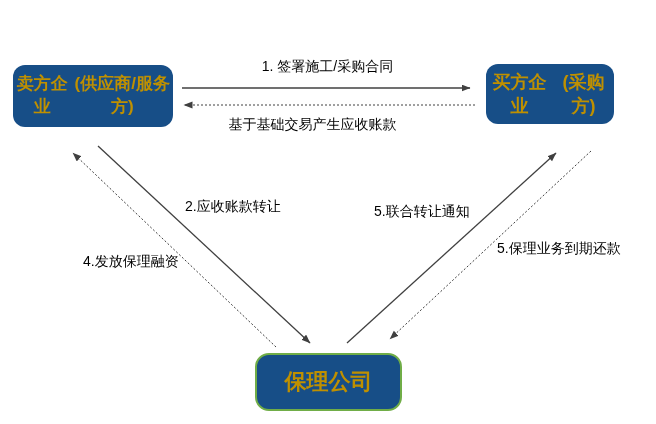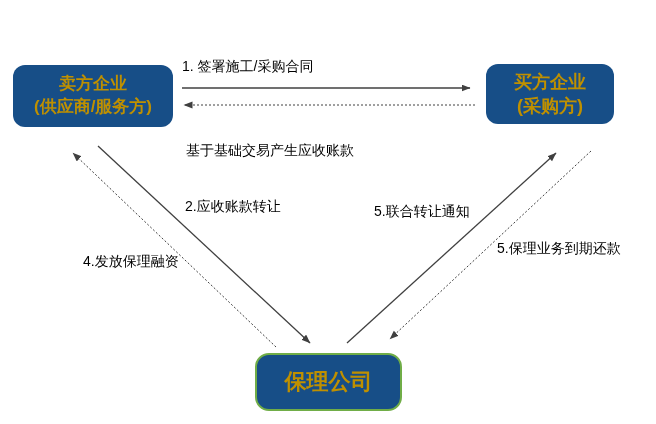--- a/index.html
+++ b/index.html
@@ -35,44 +35,43 @@
   }
   svg.arrow-layer .arrowhead{
     fill:var(--arrow);
   }
   .node{
     position:absolute;
     background:var(--node-fill);
     color:var(--node-text);
     border-radius:12px;
     display:flex;
-    flex-direction:column;
     align-items:center;
     justify-content:center;
     font-weight:bold;
     line-height:1.35;
     text-align:center;
   }
   .node-seller{ left:13px; top:65px; width:160px; height:62px; font-size:17px; }
   .node-buyer { left:486px; top:64px; width:128px; height:60px; font-size:18px; }
   .node-factor{
     left:255px; top:353px; width:147px; height:58px;
     font-size:22px;
     border:2px solid var(--factor-border);
     border-radius:14px;
   }
   .edge-label{
     position:absolute;
     font-size:14px;
     color:var(--label-text);
     white-space:nowrap;
   }
-  .edge-label.centered{ text-align:left; }
+  .edge-label.centered{ text-align:center; }
   .lbl-sign        { left:182px; top:58px;  width:291px; }
-  .lbl-recv-gen    { left:186px; top:116px; width:293px;margin-top:26px; }
+  .lbl-recv-gen    { left:166px; top:116px; width:293px; }
   .lbl-transfer    { left:185px; top:198px;text-align:right; }
   .lbl-notice      { left:374px; top:203px; }
   .lbl-financing   { left:52px;  top:253px;margin-left:31px; }
   .lbl-repayment   { left:497px; top:240px; }
 </style>
 </head>
 <body>
 
 <div class="stage">
 

